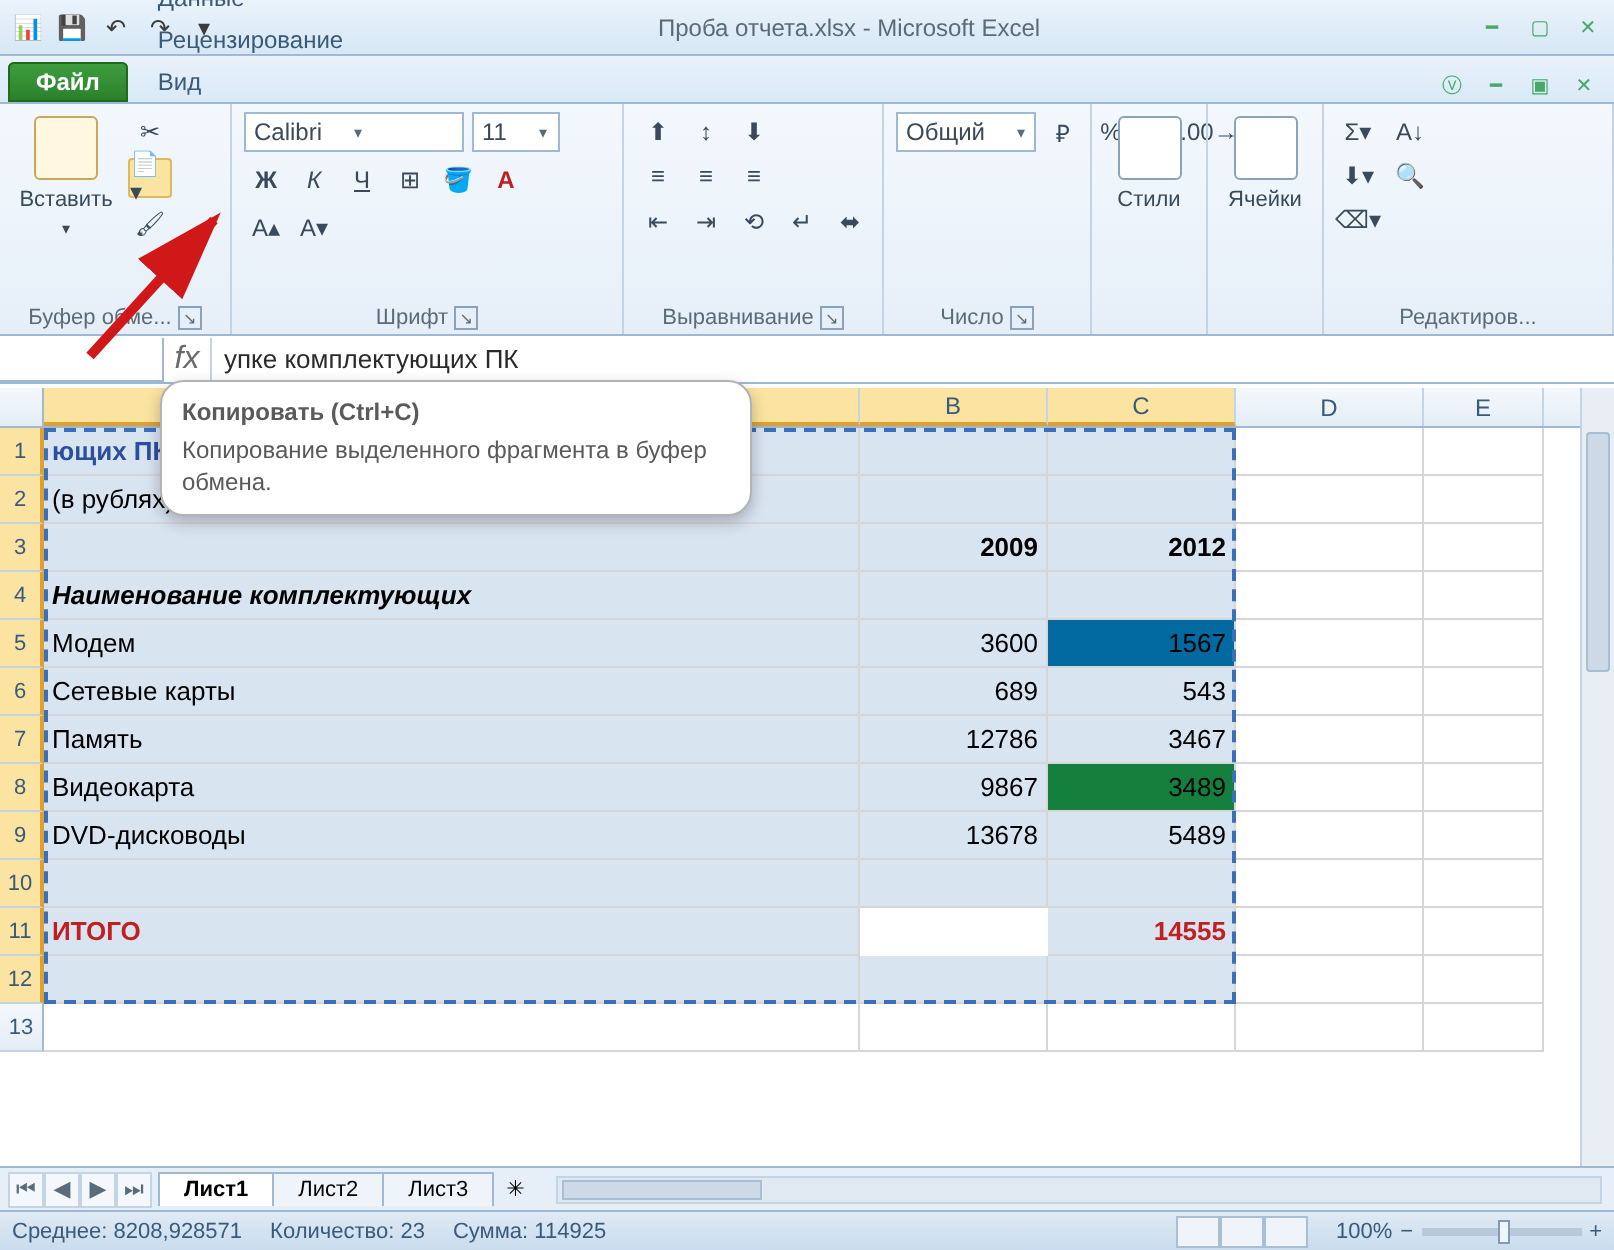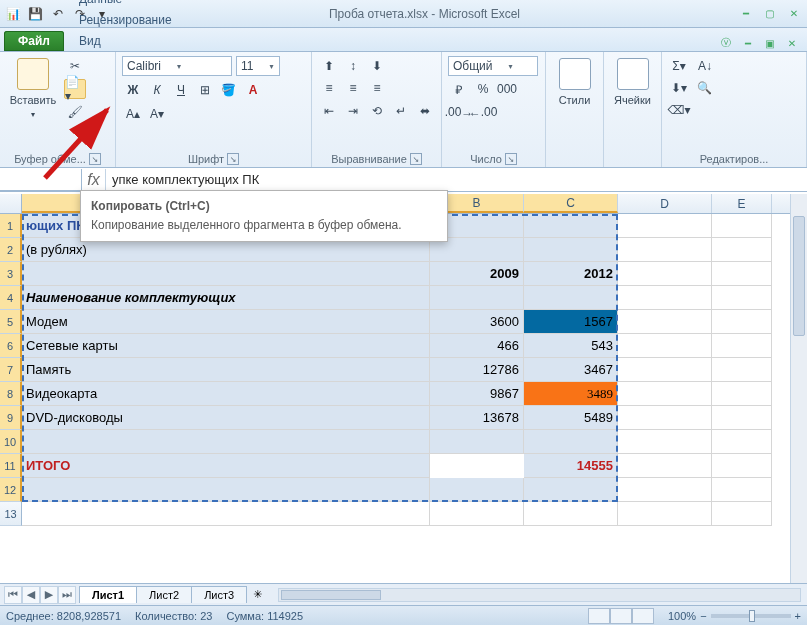--- a/index.html
+++ b/index.html
@@ -31,21 +31,21 @@
   .smcol { display:flex; flex-direction:column; gap:3px;}
   .smbtn { width:22px; height:20px; display:flex; align-items:center; justify-content:center; border-radius:2px; font-size:12px;}
   .smbtn.hl { background:#fbe3a1; border:1px solid #e0b85a;}
   .combo { height:20px; border:1px solid #9fb9d3; background:#fff; display:flex; align-items:center; padding:0 4px; font-size:12px; gap:16px;}
   .combo .dd { font-size:8px; color:#5a6b7a;}
   .fmtbtn { display:flex; align-items:center; justify-content:center; font-size:12px; color:#3a4a5a;}
   .alngrid { display:grid; grid-template-columns:repeat(3,22px); grid-auto-rows:20px; gap:2px;}
   .numrow { display:flex; gap:2px;}
 
   
-  .screentip { position:absolute; left:80px; top:190px; width:368px; background:#fff; border:1px solid #b3b3b3; border-radius:0; box-shadow:0 3px 8px rgba(0,0,0,.25); padding:8px 10px; font-size:12px; z-index:20;}
+  .screentip { position:absolute; left:80px; top:190px; width:296px; background:#fff; border:1px solid #b3b3b3; border-radius:12px; box-shadow:0 3px 8px rgba(0,0,0,.25); padding:8px 10px; font-size:12px; z-index:20;}
   .screentip .tip-title { font-weight:bold; color:#5a5a5a; margin-bottom:4px;}
   .screentip .tip-body { color:#5a5a5a; line-height:1.35;}
   .arrow { position:absolute; left:35px; top:98px; width:90px; height:90px; z-index:25; pointer-events:none;}
 
   
   .fxbar { height:24px; border-bottom:1px solid #9fb9d3; display:flex; align-items:center;}
   .namebox { width:82px; height:22px; border:1px solid #9fb9d3; border-top:none; border-left:none; display:flex; align-items:center; padding:0 4px; font-size:12px;}
   .fxbtn { width:24px; height:22px; display:flex; align-items:center; justify-content:center; font-style:italic; color:#6a6a6a; border-right:1px solid #c3d4e5;}
   .fxinput { flex:1; padding:0 6px; font-size:13px; color:#2a2a2a;}
 
@@ -191,21 +191,21 @@
         <div class="smbtn">⬌</div>
       </div>
     </div>
     <div class="group-label">
         <span>Выравнивание</span>
         <span class="dlg-launch">↘</span>
       </div>
   </div>
 
   <div class="group" style="width:104px">
-    <div class="group-body" style="flex-direction:column; gap:3px">
+    <div class="group-body" style="flex-direction:row; gap:3px">
       <div class="combo" style="width:90px">
           <span>Общий</span>
           <span class="dd">▾</span>
         </div>
       <div class="numrow">
         <div class="smbtn">₽</div>
         <div class="smbtn">%</div>
         <div class="smbtn">000</div>
       </div>
       <div class="numrow">
@@ -311,38 +311,38 @@
         <div class="rowhdr sel">5</div>
         <div class="cell sheet-data marquee-edge" style="width: 408px; background: rgb(217, 228, 241);">Модем</div>
         <div class="cell r sheet-data marquee-edge" style="width: 94px; background: rgb(217, 228, 241);">3600</div>
         <div class="cell r sheet-data marquee-edge" style="width: 94px; background: #0369a1;">1567</div>
         <div class="cell " style="width: 94px;"></div>
         <div class="cell " style="width: 60px;"></div>
       </div>
       <div class="row">
         <div class="rowhdr sel">6</div>
         <div class="cell sheet-data marquee-edge" style="width: 408px; background: rgb(217, 228, 241);">Сетевые карты</div>
-        <div class="cell r sheet-data marquee-edge" style="width: 94px; background: rgb(217, 228, 241);">466</div>
+        <div class="cell r sheet-data marquee-edge" style="width: 94px; background: rgb(217, 228, 241);">689</div>
         <div class="cell r sheet-data marquee-edge" style="width: 94px; background: rgb(217, 228, 241);">543</div>
         <div class="cell " style="width: 94px;"></div>
         <div class="cell " style="width: 60px;"></div>
       </div>
       <div class="row">
         <div class="rowhdr sel">7</div>
         <div class="cell sheet-data marquee-edge" style="width: 408px; background: rgb(217, 228, 241);">Память</div>
         <div class="cell r sheet-data marquee-edge" style="width: 94px; background: rgb(217, 228, 241);">12786</div>
         <div class="cell r sheet-data marquee-edge" style="width: 94px; background: rgb(217, 228, 241);">3467</div>
         <div class="cell " style="width: 94px;"></div>
         <div class="cell " style="width: 60px;"></div>
       </div>
       <div class="row">
         <div class="rowhdr sel">8</div>
         <div class="cell sheet-data marquee-edge" style="width: 408px; background: rgb(217, 228, 241);">Видеокарта</div>
         <div class="cell r sheet-data marquee-edge" style="width: 94px; background: rgb(217, 228, 241);">9867</div>
-        <div class="cell r sheet-data marquee-edge" style="width: 94px; background: #f97316; font-family: Liberation Serif, serif;">3489</div>
+        <div class="cell r sheet-data marquee-edge" style="width: 94px; background: #15803d;">3489</div>
         <div class="cell " style="width: 94px;"></div>
         <div class="cell " style="width: 60px;"></div>
       </div>
       <div class="row">
         <div class="rowhdr sel">9</div>
         <div class="cell sheet-data marquee-edge" style="width: 408px; background: rgb(217, 228, 241);">DVD-дисководы</div>
         <div class="cell r sheet-data marquee-edge" style="width: 94px; background: rgb(217, 228, 241);">13678</div>
         <div class="cell r sheet-data marquee-edge" style="width: 94px; background: rgb(217, 228, 241);">5489</div>
         <div class="cell " style="width: 94px;"></div>
         <div class="cell " style="width: 60px;"></div>

